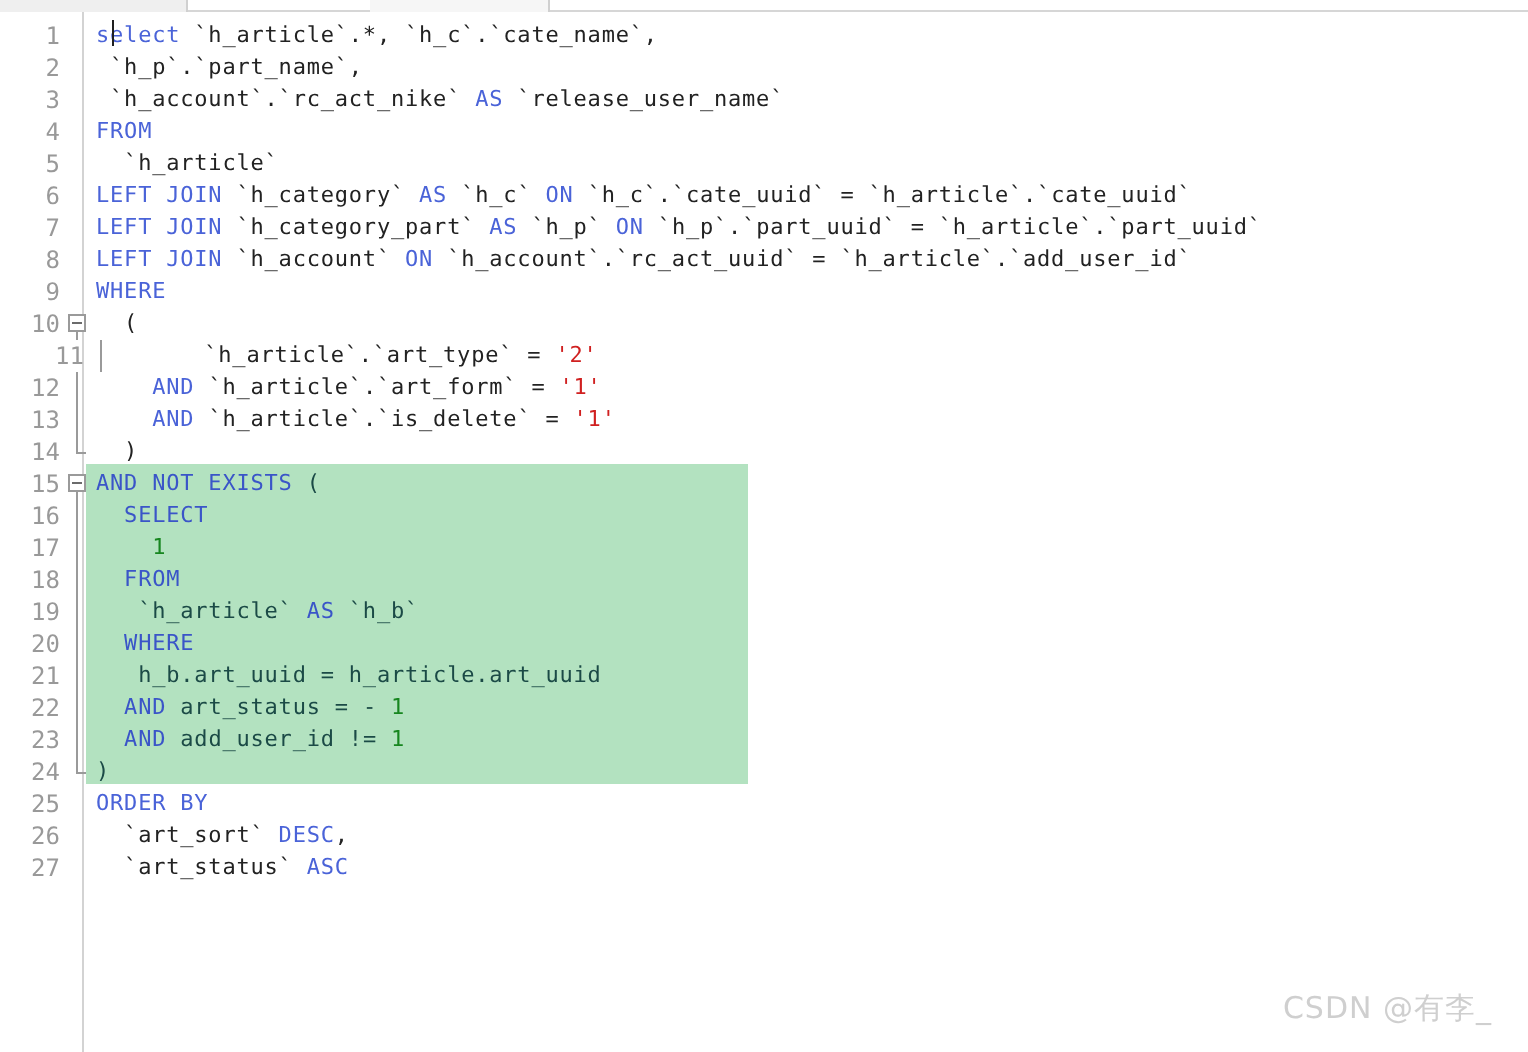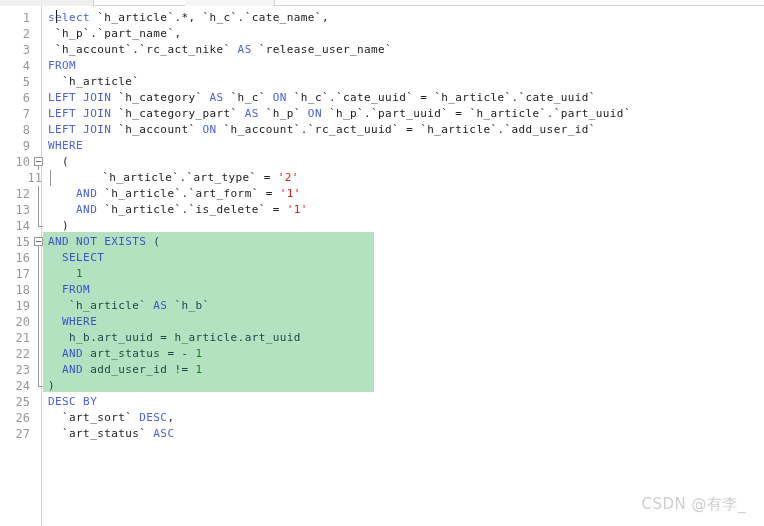--- a/index.html
+++ b/index.html
@@ -198,20 +198,20 @@
       <div class="line hl" style="position: absolute; left: 0px; top: 228px; width: 764px; padding-left: 48px;"><span class="lnum">15</span><span class="foldbox"></span><span class="foldline" style="top: 11px; height: 5px;"></span><span class="ltext"><span class="kw">AND NOT EXISTS</span><span class="pn"> (</span></span></div>
       <div class="line hl" style="position: absolute; left: 0px; top: 244px; width: 764px;"><span class="lnum">16</span><span class="foldline"></span><span class="ltext"><span class="id">  </span><span class="kw">SELECT</span></span></div>
       <div class="line hl" style="position: absolute; left: 0px; top: 260px; width: 764px;"><span class="lnum">17</span><span class="foldline"></span><span class="ltext"><span class="id">    </span><span class="num">1</span></span></div>
       <div class="line hl" style="position: absolute; left: 0px; top: 276px; width: 764px;"><span class="lnum">18</span><span class="foldline"></span><span class="ltext"><span class="id">  </span><span class="kw">FROM</span></span></div>
       <div class="line hl" style="position: absolute; left: 0px; top: 292px; width: 764px;"><span class="lnum">19</span><span class="foldline"></span><span class="ltext"><span class="id">   `h_article` </span><span class="kw">AS</span><span class="id"> `h_b`</span></span></div>
       <div class="line hl" style="position: absolute; left: 0px; top: 308px; width: 764px;"><span class="lnum">20</span><span class="foldline"></span><span class="ltext"><span class="id">  </span><span class="kw">WHERE</span></span></div>
       <div class="line hl" style="position: absolute; left: 0px; top: 324px; width: 764px;"><span class="lnum">21</span><span class="foldline"></span><span class="ltext"><span class="id">   h_b.art_uuid = h_article.art_uuid</span></span></div>
       <div class="line hl" style="position: absolute; left: 0px; top: 340px; width: 764px;"><span class="lnum">22</span><span class="foldline"></span><span class="ltext"><span class="id">  </span><span class="kw">AND</span><span class="id"> art_status = - </span><span class="num">1</span></span></div>
       <div class="line hl" style="position: absolute; left: 0px; top: 356px; width: 764px;"><span class="lnum">23</span><span class="foldline"></span><span class="ltext"><span class="id">  </span><span class="kw">AND</span><span class="id"> add_user_id != </span><span class="num">1</span></span></div>
       <div class="line hl" style="position: absolute; left: 0px; top: 372px; width: 764px;"><span class="lnum">24</span><span class="foldend"></span><span class="ltext"><span class="pn">)</span></span></div>
-      <div class="line" style="position: absolute; left: 0px; top: 388px; width: 644px;"><span class="lnum">25</span><span class="ltext"><span class="kw">DESC BY</span></span></div>
+      <div class="line" style="position: absolute; left: 0px; top: 388px; width: 644px;"><span class="lnum">25</span><span class="ltext"><span class="kw">ORDER BY</span></span></div>
       <div class="line" style="position: absolute; left: 0px; top: 404px; width: 764px;"><span class="lnum">26</span><span class="ltext"><span class="id">  `art_sort` </span><span class="kw">DESC</span><span class="id">,</span></span></div>
       <div class="line" style="position: absolute; left: 0px; top: 420px; width: 764px;"><span class="lnum">27</span><span class="ltext"><span class="id">  `art_status` </span><span class="kw">ASC</span></span></div>
     </div>
   <div id="caret"></div>
 </div>
 
 <div id="watermark">CSDN @有李_</div>
 
 </body></html>

